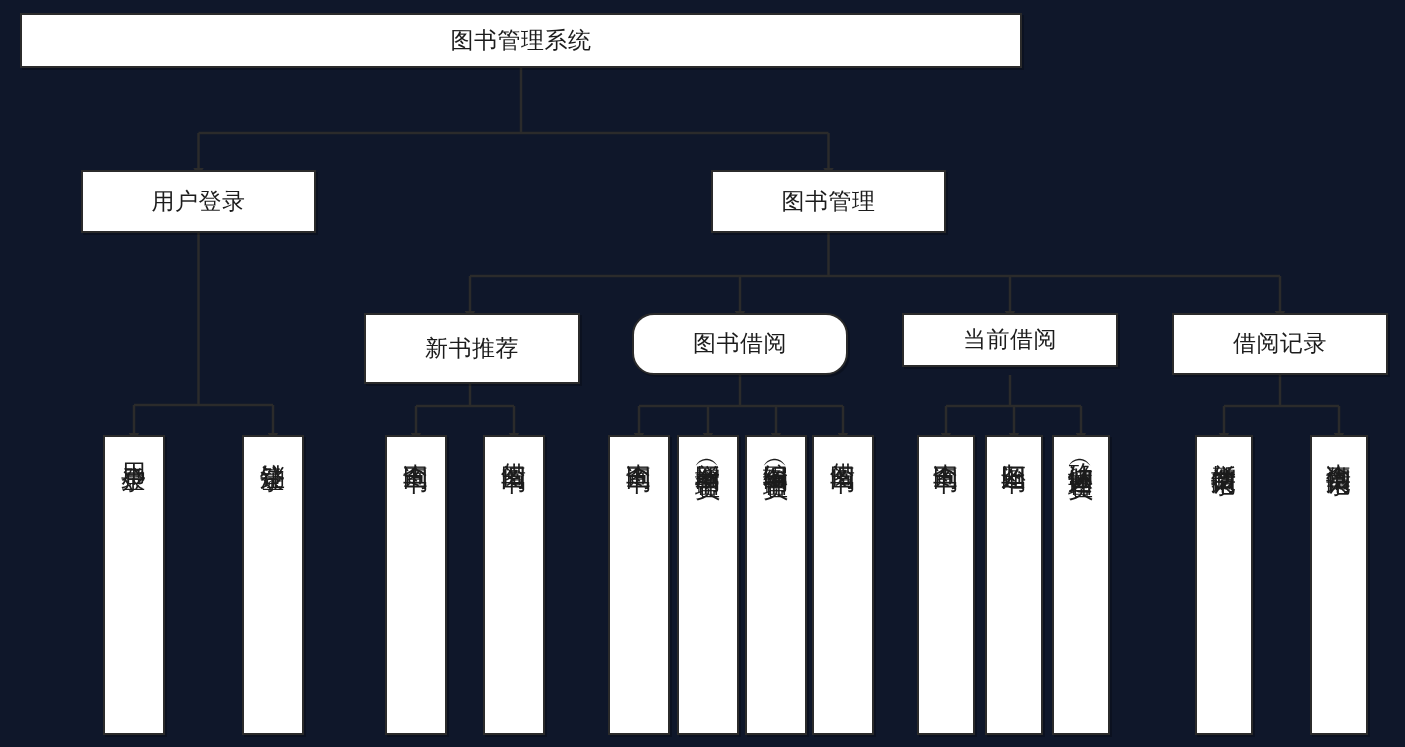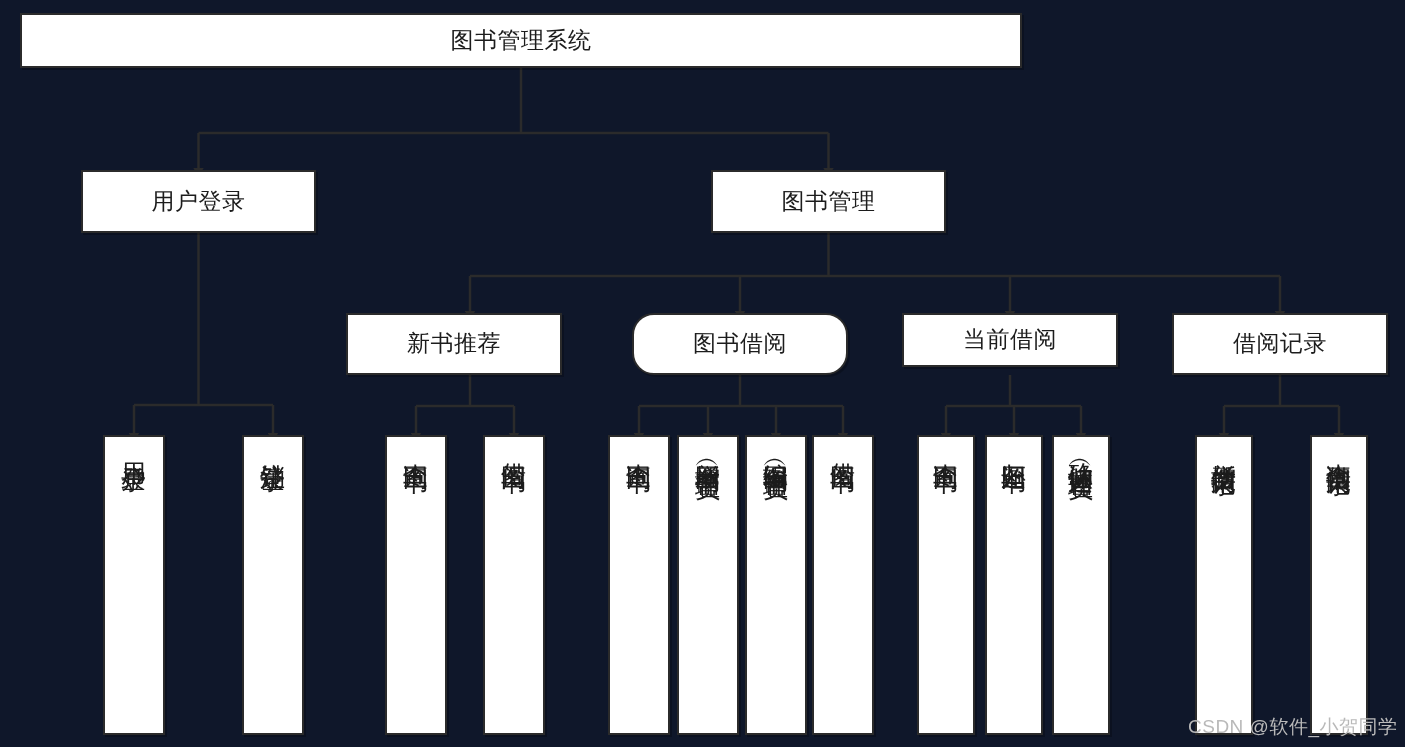--- a/index.html
+++ b/index.html
@@ -69,21 +69,21 @@
   <div id="node-layer">
       <div class="node h" style="left: 20px; top: 13px; width: 1002px; height: 55px;">
         <span class="lbl">图书管理系统</span>
       </div>
       <div class="node h" style="left: 81px; top: 170px; width: 235px; height: 63px;">
         <span class="lbl">用户登录</span>
       </div>
       <div class="node h" style="left: 711px; top: 170px; width: 235px; height: 63px;">
         <span class="lbl">图书管理</span>
       </div>
-      <div class="node h" style="left: 346px; top: 313px; width: 216px; height: 62px;">
+      <div class="node h" style="left: 364px; top: 313px; width: 216px; height: 71px;">
         <span class="lbl">新书推荐</span>
       </div>
       <div class="node h" style="left: 632px; top: 313px; width: 216px; height: 62px; border-radius: 22px;">
         <span class="lbl">图书借阅</span>
       </div>
       <div class="node h" style="left: 902px; top: 313px; width: 216px; height: 54px;">
         <span class="lbl">当前借阅</span>
       </div>
       <div class="node h" style="left: 1172px; top: 313px; width: 216px; height: 62px;">
         <span class="lbl">借阅记录</span>
@@ -121,14 +121,13 @@
       <div class="node v" style="left: 1052px; top: 435px; width: 58px; height: 300px;">
         <span class="lbl">确认归还（管理员）</span>
       </div>
       <div class="node v" style="left: 1195px; top: 435px; width: 58px; height: 300px;">
         <span class="lbl">新增借阅记录</span>
       </div>
       <div class="node v" style="left: 1310px; top: 435px; width: 58px; height: 300px;">
         <span class="lbl">查询借阅记录</span>
       </div>
     </div>
-  <div class="wm" style="left: 1188px; top: 714px;">CSDN @软件_小贺同学</div>
 </div>
 
 </body></html>

